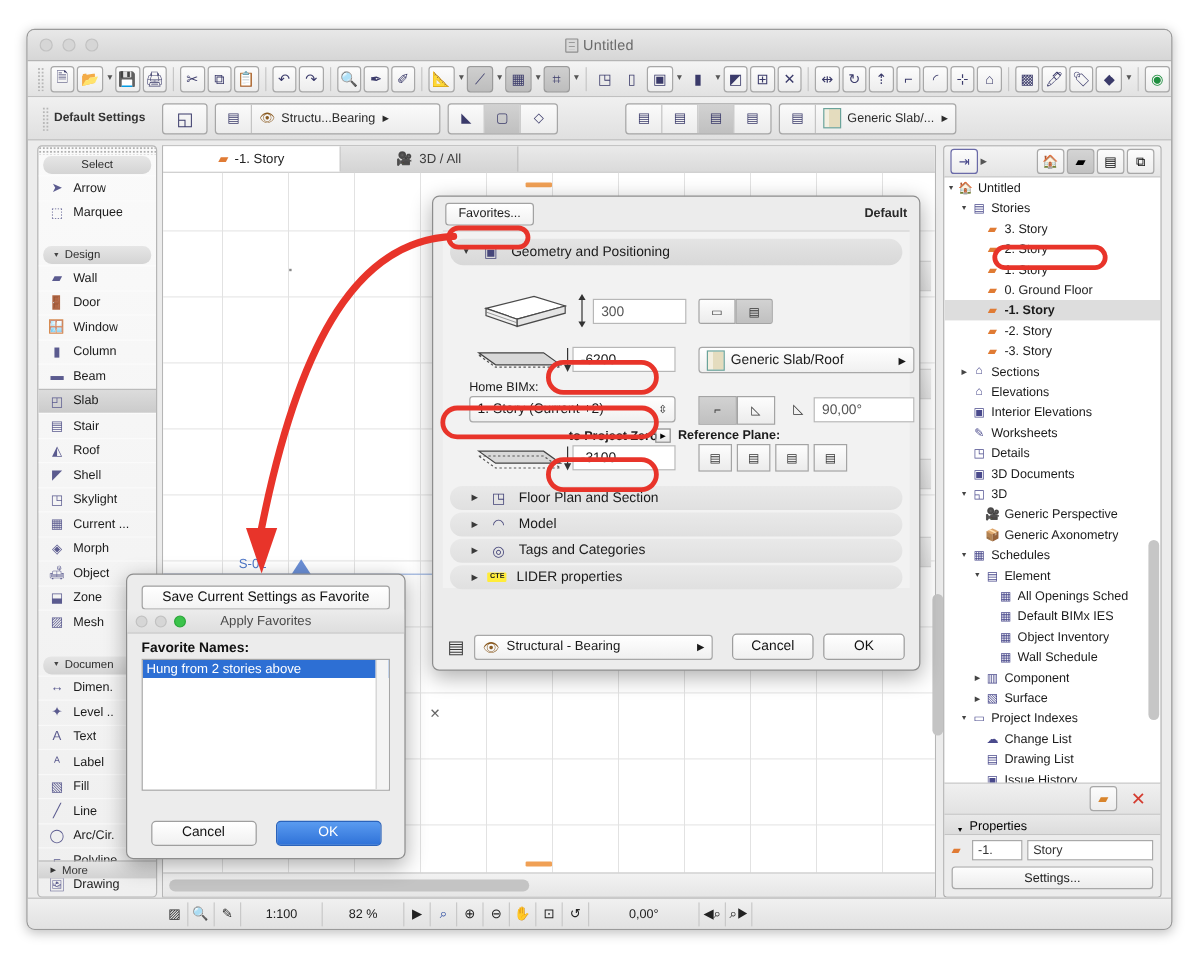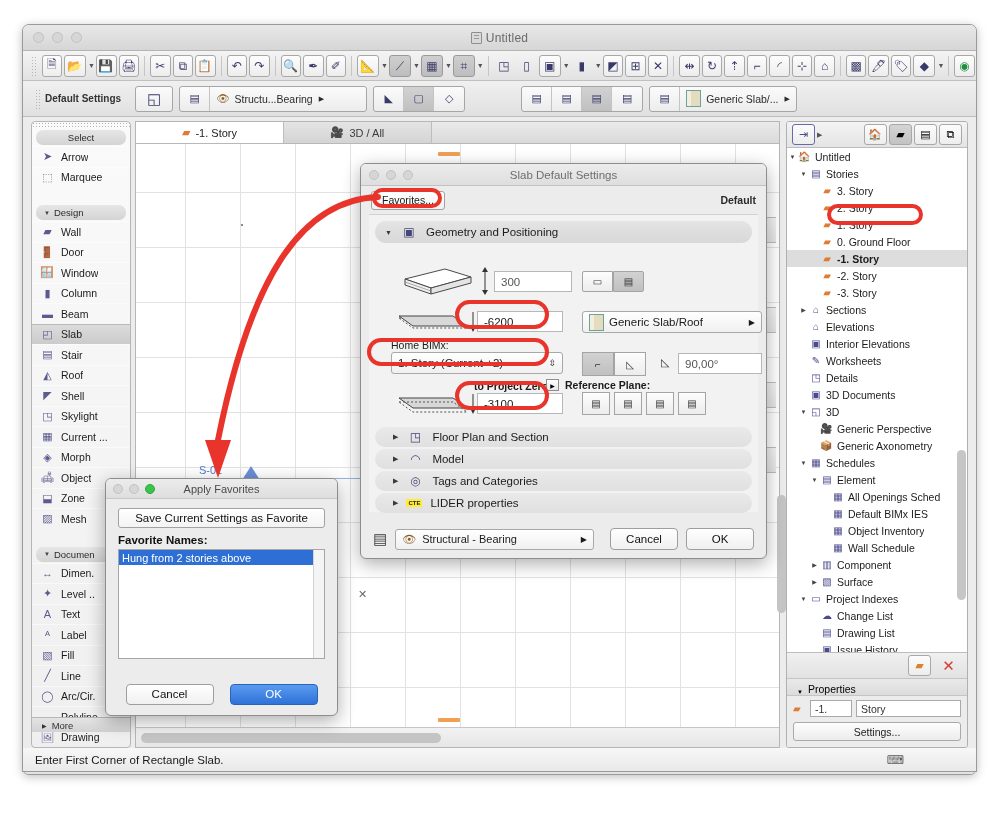--- a/index.html
+++ b/index.html
@@ -833,28 +833,20 @@
         <div class="st-cell st-ico">✋</div>
         <div class="st-cell st-ico">⊡</div>
         <div class="st-cell st-ico">↺</div>
         <div class="st-cell" style="width:92px">0,00°</div>
         <div class="st-cell st-ico">◀⌕</div>
         <div class="st-cell st-ico">⌕▶</div>
       </div>
     </div>
 
     <div id="slab-dialog" style="left:337px;top:138px">
-      <div id="sd-title">
-        <div class="traffic">
-          <div class="tl"></div>
-          <div class="tl"></div>
-          <div class="tl"></div>
-        </div>
-        <div class="cap">Slab Default Settings</div>
-      </div>
       <div id="sd-favbar">
         <div class="sd-fav-btn">Favorites...</div>
         <div class="sd-default">Default</div>
       </div>
 
       <div id="sd-content">
         <div class="sec-head">
           <span class="tri">▼</span>
           <span class="sec-ico">▣</span>
           <span>Geometry and Positioning</span>
@@ -952,29 +944,29 @@
           <span>Structural - Bearing</span>
           <span style="margin-left:auto;font-size:8px">▶</span>
         </div>
         <div style="flex:1"></div>
         <div class="dlg-btn">Cancel</div>
         <div class="dlg-btn">OK</div>
       </div>
     </div>
 
     <div id="fav-dialog" style="left:82px;top:453px">
+      <div id="fav-save">Save Current Settings as Favorite</div>
       <div id="fav-title">
         <div class="traffic">
           <div class="tl"></div>
           <div class="tl"></div>
           <div class="tl green"></div>
         </div>
         <div class="cap">Apply Favorites</div>
       </div>
-      <div id="fav-save">Save Current Settings as Favorite</div>
       <div id="fav-lbl">Favorite Names:</div>
       <div id="fav-list">
         <div class="item">Hung from 2 stories above</div>
         <div class="sb"></div>
       </div>
       <div id="fav-footer">
         <div class="fav-btn">Cancel</div>
         <div class="fav-btn primary">OK</div>
       </div>
     </div>
@@ -984,18 +976,14 @@
   <svg id="ann-svg">
     <path d="M 378,197 C 300,200 250,280 218,440" stroke="#e8342a" stroke-width="6" fill="none" stroke-linecap="round"></path>
     <polygon points="218,478 205,440 231,440" fill="#e8342a"></polygon>
   </svg>
   <div class="hl-oval" style="left:372px;top:188px;width:70px;height:20px;"></div>
   <div class="hl-oval" style="left:455px;top:300px;width:94px;height:29px;"></div>
   <div class="hl-oval" style="left:367px;top:338px;width:182px;height:28px;"></div>
   <div class="hl-oval" style="left:455px;top:381px;width:94px;height:29px;"></div>
   <div class="hl-oval" style="left:827px;top:204px;width:96px;height:21px;"></div>
 
-  <div id="msgbar">
-    <span>Enter First Corner of Rectangle Slab.</span>
-    <span class="sp">⌨</span>
-  </div>
 
 </div>
 
 </body></html>

